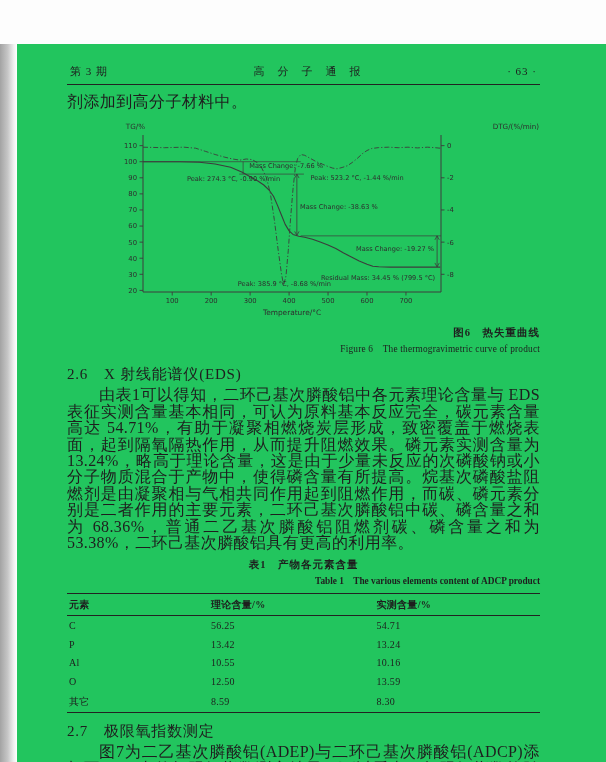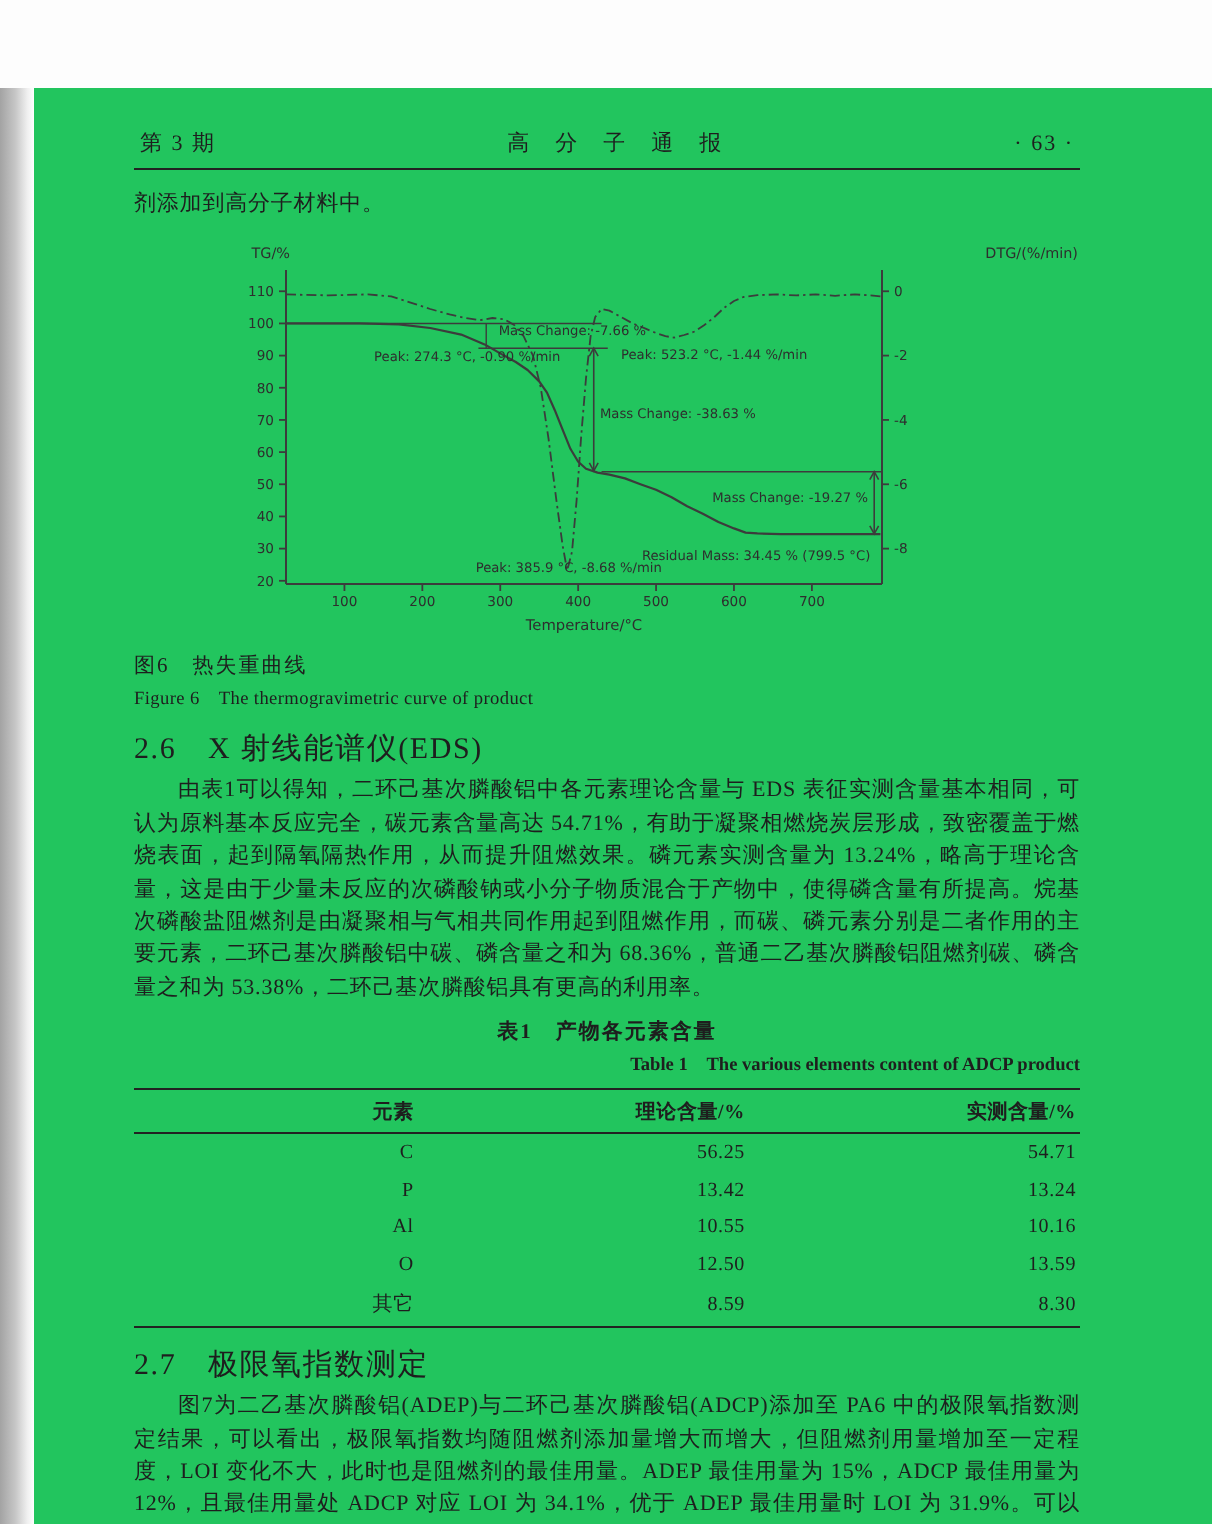--- a/index.html
+++ b/index.html
@@ -11,39 +11,39 @@
   }
   .sheet{position:relative;width:606px;height:762px;background:#22c55e;margin-top:44px;}
   .scan-edge{position:absolute;left:0;top:0;width:17px;height:100%;
     background:linear-gradient(90deg,#a3a3a3 0%,#c6c6c6 45%,#efefef 80%,#fff 100%);}
   .content{position:absolute;left:67px;top:20px;width:473px;}
   
   .header-row{display:flex;justify-content:space-between;align-items:baseline;
     font-size:11px;letter-spacing:1px;padding:0 3px;}
   .header-rule{height:0;border-bottom:1.8px solid #222;margin-top:5px;}
   
-  .para{font-size:11px;line-height:16.4px;text-align:justify;letter-spacing:.4px;margin:0;}
+  .para{font-size:16px;line-height:16.4px;text-align:justify;letter-spacing:.4px;margin:0;}
   .indent{text-indent:2em;}
   .sec-head{font-size:15px;font-weight:normal;letter-spacing:.8px;margin:9px 0 3px 0;}
   .intro{margin-top:9px;}
   
   .figure-block{margin-top:8px;}
   .chart-svg{display:block;margin-left:14px;}
-  .cap-cn{text-align:left;font-size:10.5px;font-weight:normal;letter-spacing:1px;margin-top:3px;}
-  .cap-en{text-align:left;font-size:9.3px;margin-top:3px;letter-spacing:.2px;}
+  .cap-cn{text-align:right;font-size:10.5px;font-weight:bold;letter-spacing:1px;margin-top:3px;}
+  .cap-en{text-align:right;font-size:9.3px;margin-top:3px;letter-spacing:.2px;}
   
   .table-block{margin-top:7px;}
   .tbl-title-cn{text-align:center;font-size:10.5px;font-weight:bold;letter-spacing:1px;}
   .tbl-title-en{text-align:right;font-size:9.3px;font-weight:bold;margin-top:3px;}
   table.elements{width:100%;border-collapse:collapse;margin-top:5px;
     font-size:10px;letter-spacing:.3px;
     border-top:1.6px solid #222;border-bottom:1.6px solid #222;}
   table.elements th{font-weight:bold;border-bottom:1px solid #222;padding:3.5px 2px;}
   table.elements td{padding:3.8px 2px;}
-  table.elements th,table.elements td{text-align:right;}
+  table.elements th,table.elements td{text-align:left;}
   .col-el{width:30%;} .col-th{width:35%;} .col-ms{width:35%;font-family:Liberation Serif, serif;}
   
   .doi{position:absolute;left:67px;top:731px;font-size:9.5px;letter-spacing:.5px;color:#222;}
   text{font-family:"DejaVu Sans","Liberation Sans",sans-serif;}
 </style>
 </head>
 <body>
 
 <div class="sheet">
   <div class="scan-edge"></div>

